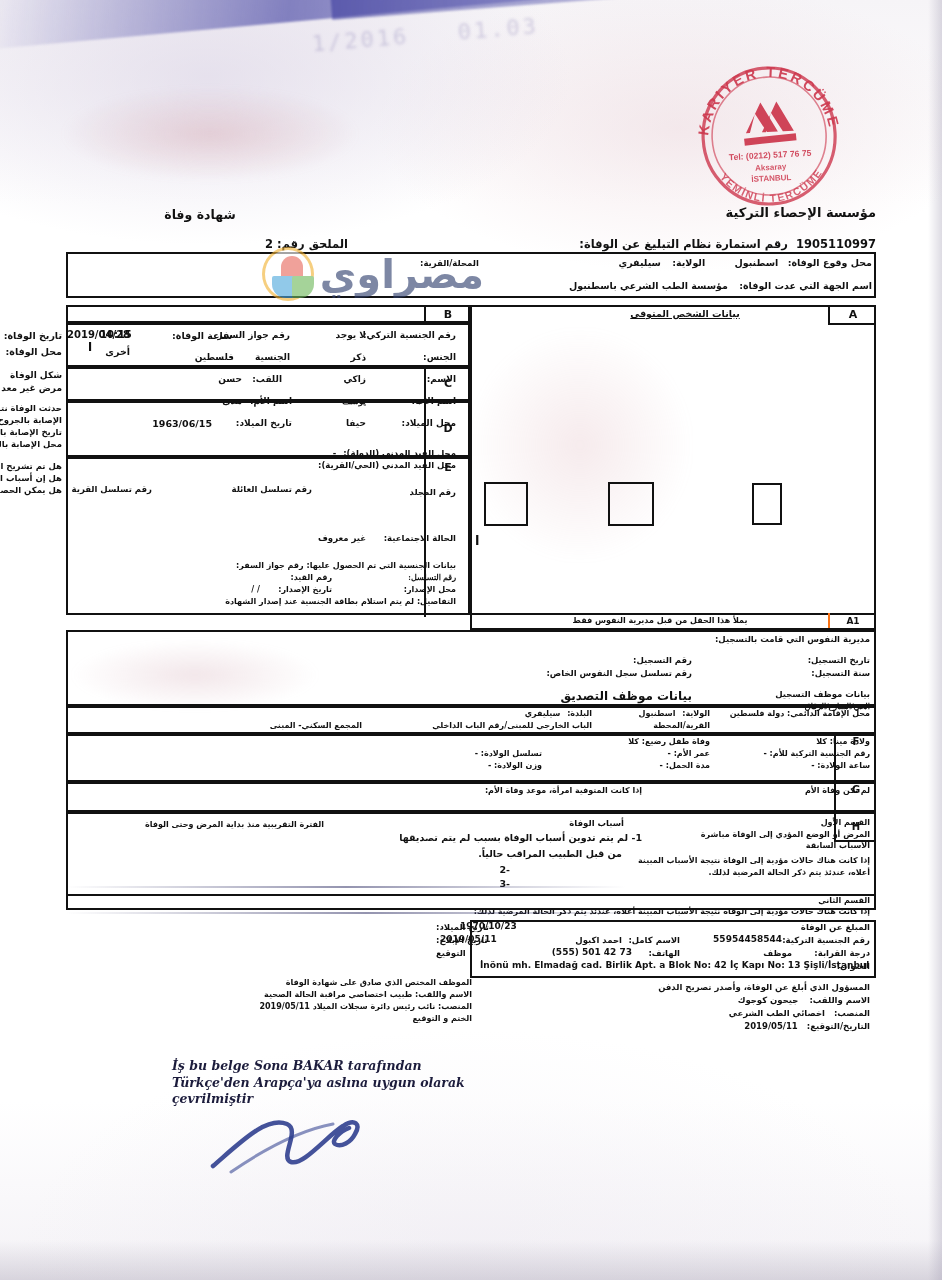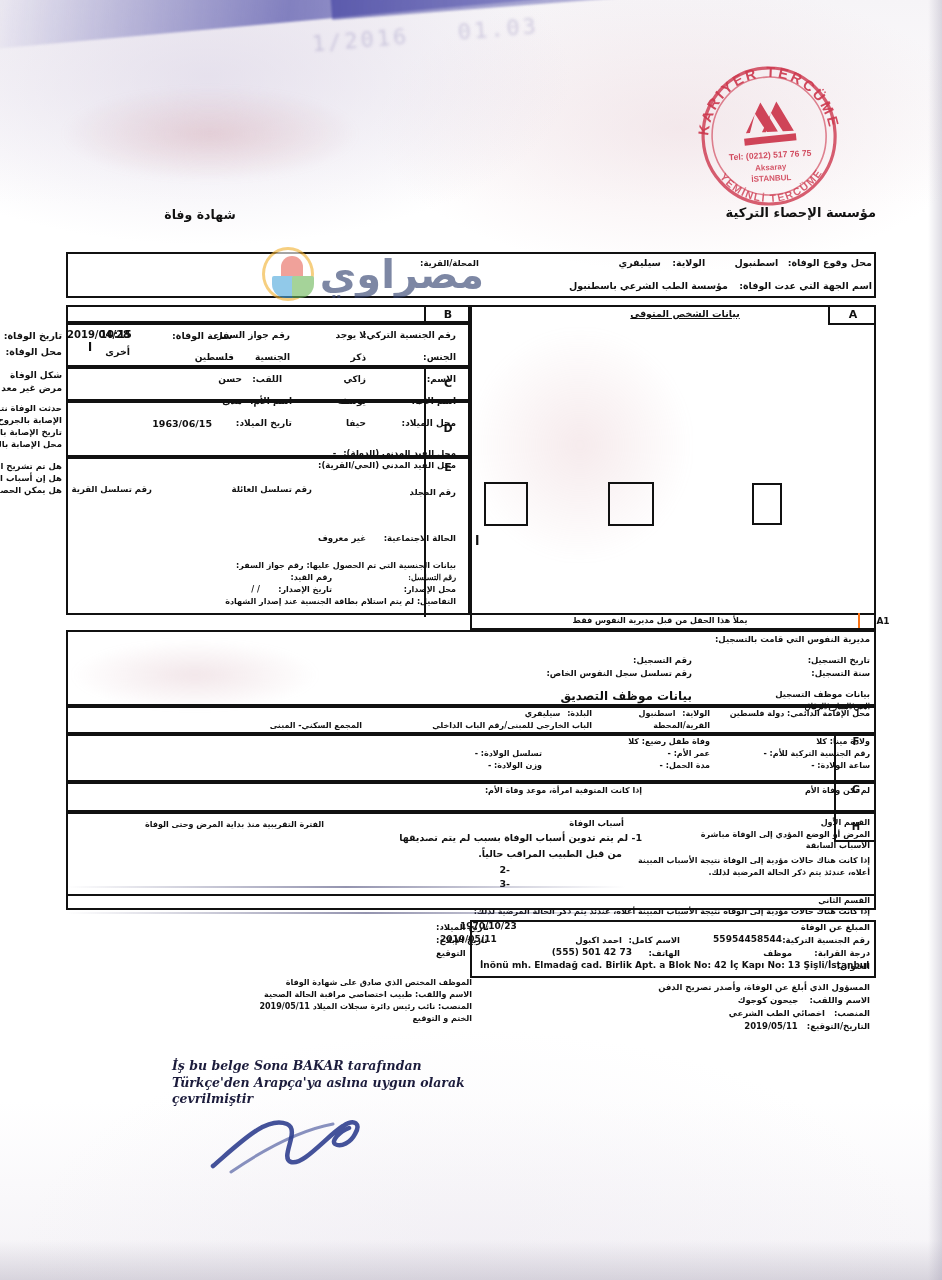--- a/index.html
+++ b/index.html
@@ -144,21 +144,26 @@
         <rect x="58" y="78" width="52" height="7" transform="rotate(-3 84 81)"></rect>
       </g>
       <text x="83" y="100" text-anchor="middle" font-size="8.6" font-weight="bold" fill="#c8223a" opacity=".9" font-family="Liberation Sans, sans-serif">Tel: (0212) 517 76 75</text>
       <text x="83" y="112" text-anchor="middle" font-size="8" font-weight="bold" fill="#c8223a" opacity=".85" font-family="Liberation Sans, sans-serif">Aksaray</text>
       <text x="83" y="123" text-anchor="middle" font-size="8" font-weight="bold" fill="#c8223a" opacity=".85" font-family="Liberation Sans, sans-serif">İSTANBUL</text>
     </svg>
   </div>
 
   <div class="hdr" style="left:0;top:207px;width:400px;text-align:center;font-size:12.5px;">شهادة وفاة</div>
   <div class="hdr" style="left:0;top:205px;width:876px;text-align:right;font-size:13px;">مؤسسة الإحصاء التركية</div>
-
+  <div class="hdr" style="left:0;top:237px;width:348px;text-align:right;font-size:11.5px;">الملحق رقم: 2</div>
+
+  <div class="hdr" style="left:0;top:237px;width:876px;text-align:right;font-size:11.5px;">
+    <span>1905110997</span>
+    <span style="margin-right:4px;">رقم استمارة نظام التبليغ عن الوفاة:</span>
+  </div>
 
   <div class="box" style="left:66px;top:252px;width:810px;height:46px;"></div>
   <div class="lbl" style="right:70px;top:257px;font-size:9.5px;">
     <span>محل وقوع الوفاة:</span>
     <span style="margin-right:6px;">اسطنبول</span>
     <span style="margin-right:26px;">الولاية:</span>
     <span style="margin-right:8px;">سيليفري</span>
   </div>
   <div class="lbl" style="right:70px;top:280px;font-size:9.5px;">
     <span>اسم الجهة التي عدت الوفاة:</span>
@@ -187,21 +192,21 @@
   <div class="val" style="right:576px;top:352px;font-size:9px;">ذكر</div>
   <div class="lbl" style="right:652px;top:352px;font-size:9px;">الجنسية</div>
   <div class="val" style="right:708px;top:352px;font-size:9px;">فلسطين</div>
 
   <div class="lbl" style="right:486px;top:374px;font-size:9px;">الاسم:</div>
   <div class="val" style="right:576px;top:374px;font-size:9px;">زاكي</div>
   <div class="lbl" style="right:660px;top:374px;font-size:9px;">اللقب:</div>
   <div class="val" style="right:700px;top:374px;font-size:9px;">حسن</div>
 
   <div class="lbl" style="right:486px;top:396px;font-size:9px;text-align:center;">اسم الأب:</div>
-  <div class="val" style="right:576px;top:396px;font-size:9px;">يوسف</div>
+  <div class="val" style="right:576px;top:396px;font-size:9px;font-family:Liberation Serif, serif;">يوسف</div>
   <div class="lbl" style="right:650px;top:396px;font-size:9px;">اسم الأم:</div>
   <div class="val" style="right:700px;top:396px;font-size:9px;">هدى</div>
 
   <div class="lbl" style="right:486px;top:418px;font-size:9px;">محل الميلاد:</div>
   <div class="val" style="right:576px;top:418px;font-size:9px;">حيفا</div>
   <div class="lbl" style="right:650px;top:418px;font-size:9px;">تاريخ الميلاد:</div>
   <div class="val ltr" style="right:730px;top:418px;font-size:9.5px;">1963/06/15</div>
 
   <div class="lbl" style="right:486px;top:448px;font-size:8.5px;margin-left:21px;">
     <span>محل القيد المدني (الدولة):</span>
@@ -225,21 +230,21 @@
 
   <div class="lbl" style="right:486px;top:561px;font-size:8px;">بيانات الجنسية التي تم الحصول عليها: رقم جواز السفر:</div>
   <div class="lbl" style="right:486px;top:573px;font-size:8px;font-family:Liberation Serif, serif;">رقم التسلسل:</div>
   <div class="lbl" style="right:610px;top:573px;font-size:8px;">رقم القيد:</div>
   <div class="lbl" style="right:486px;top:585px;font-size:8px;">محل الإصدار:</div>
   <div class="lbl" style="right:610px;top:585px;font-size:8px;">تاريخ الإصدار:</div>
   <div class="val" style="right:682px;top:585px;font-size:8px;">/ /</div>
   <div class="lbl" style="right:486px;top:597px;font-size:8px;">التفاصيل: لم يتم استلام بطاقة الجنسية عند إصدار الشهادة</div>
 
   <div class="box" style="left:470px;top:613px;width:406px;height:17px;"></div>
-  <div class="sect" style="left:858px;top:613px;width:46px;height:15px;border-left:2px solid #f97316;font-size:9px;">A1</div>
+  <div class="sect" style="left:828px;top:613px;width:46px;height:15px;border-left:2px solid #f97316;font-size:9px;">A1</div>
   <div class="lbl" style="left:500px;top:616px;width:320px;text-align:center;font-size:8px;">يملأ هذا الحقل من قبل مديرية النفوس فقط</div>
 
   <div class="box" style="left:66px;top:305px;width:404px;height:18px;"></div>
   <div class="sect" style="left:424px;top:306px;width:44px;height:16px;border-left:2px solid #111;font-size:11px;">B</div>
 
   <div class="box" style="left:66px;top:323px;width:404px;height:44px;"></div>
   <div class="lbl" style="right:880px;top:330px;font-size:9.5px;">تاريخ الوفاة:</div>
   <div class="val ltr" style="right:812px;top:329px;font-size:10px;">2019/04/28</div>
   <div class="lbl" style="right:880px;top:346px;font-size:9.5px;">محل الوفاة:</div>
   <div class="val" style="right:812px;top:346px;font-size:9.5px;">أخرى</div>

